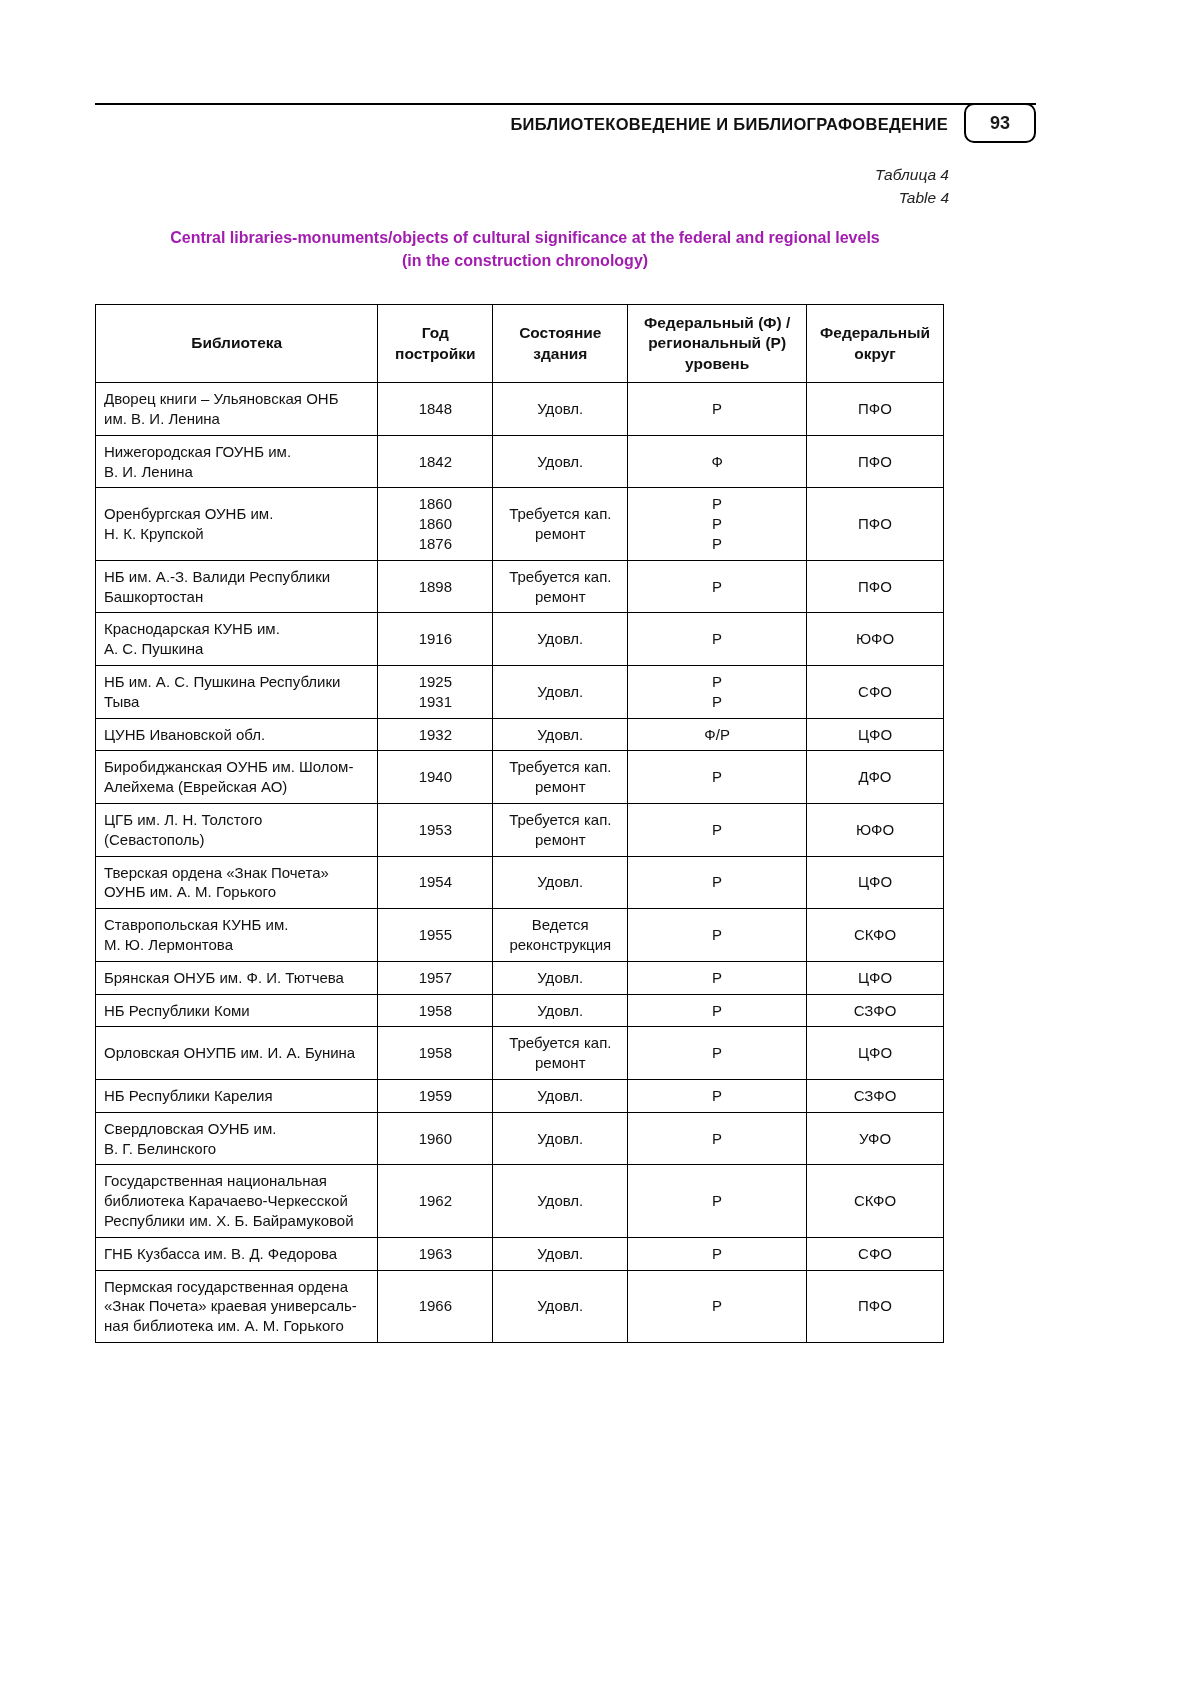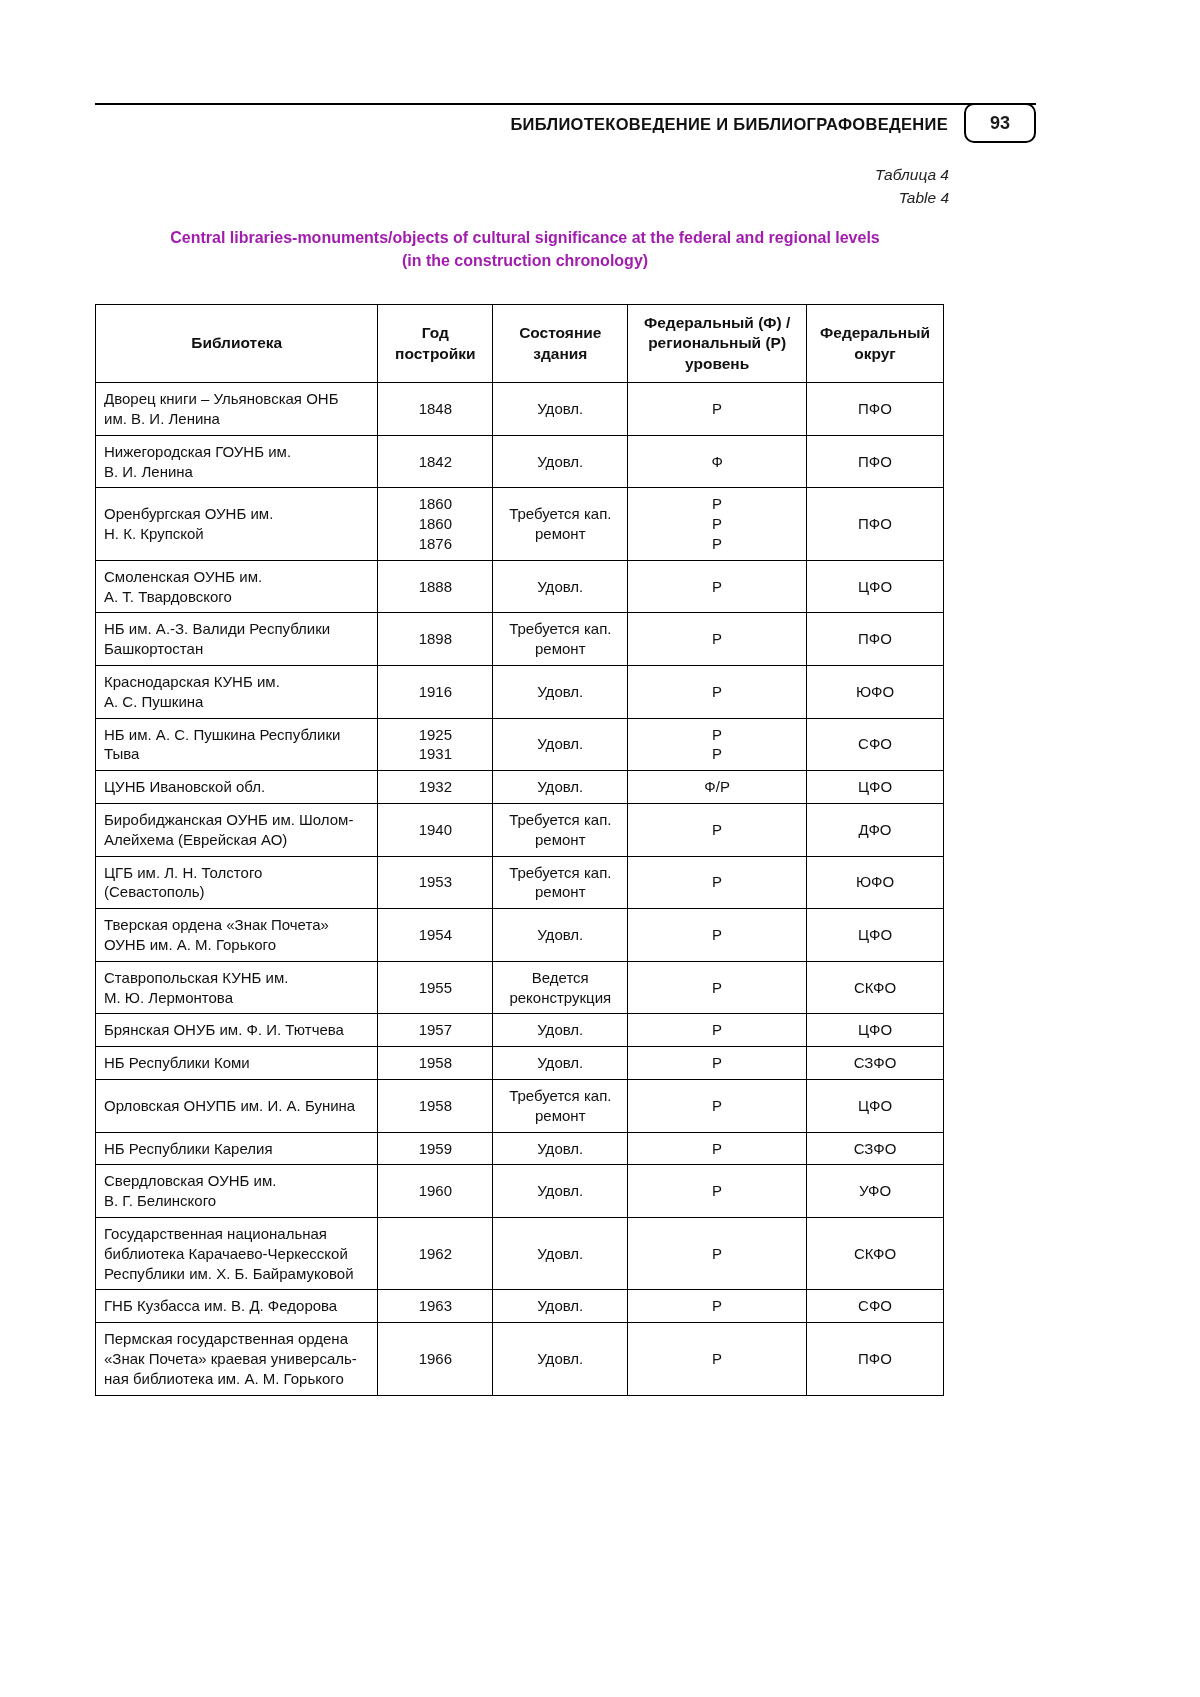--- a/index.html
+++ b/index.html
@@ -125,28 +125,20 @@
 1860
 1876</td>
             <td class="col-condition">Требуется кап.
 ремонт</td>
             <td class="col-level">Р
 Р
 Р</td>
             <td class="col-district">ПФО</td>
           </tr>
           <tr>
-            <td class="col-library">Смоленская ОУНБ им.
-А. Т. Твардовского</td>
-            <td class="col-year">1888</td>
-            <td class="col-condition">Удовл.</td>
-            <td class="col-level">Р</td>
-            <td class="col-district">ЦФО</td>
-          </tr>
-          <tr>
             <td class="col-library">НБ им. А.-З. Валиди Республики
 Башкортостан</td>
             <td class="col-year">1898</td>
             <td class="col-condition">Требуется кап.
 ремонт</td>
             <td class="col-level">Р</td>
             <td class="col-district">ПФО</td>
           </tr>
           <tr>
             <td class="col-library">Краснодарская КУНБ им.

